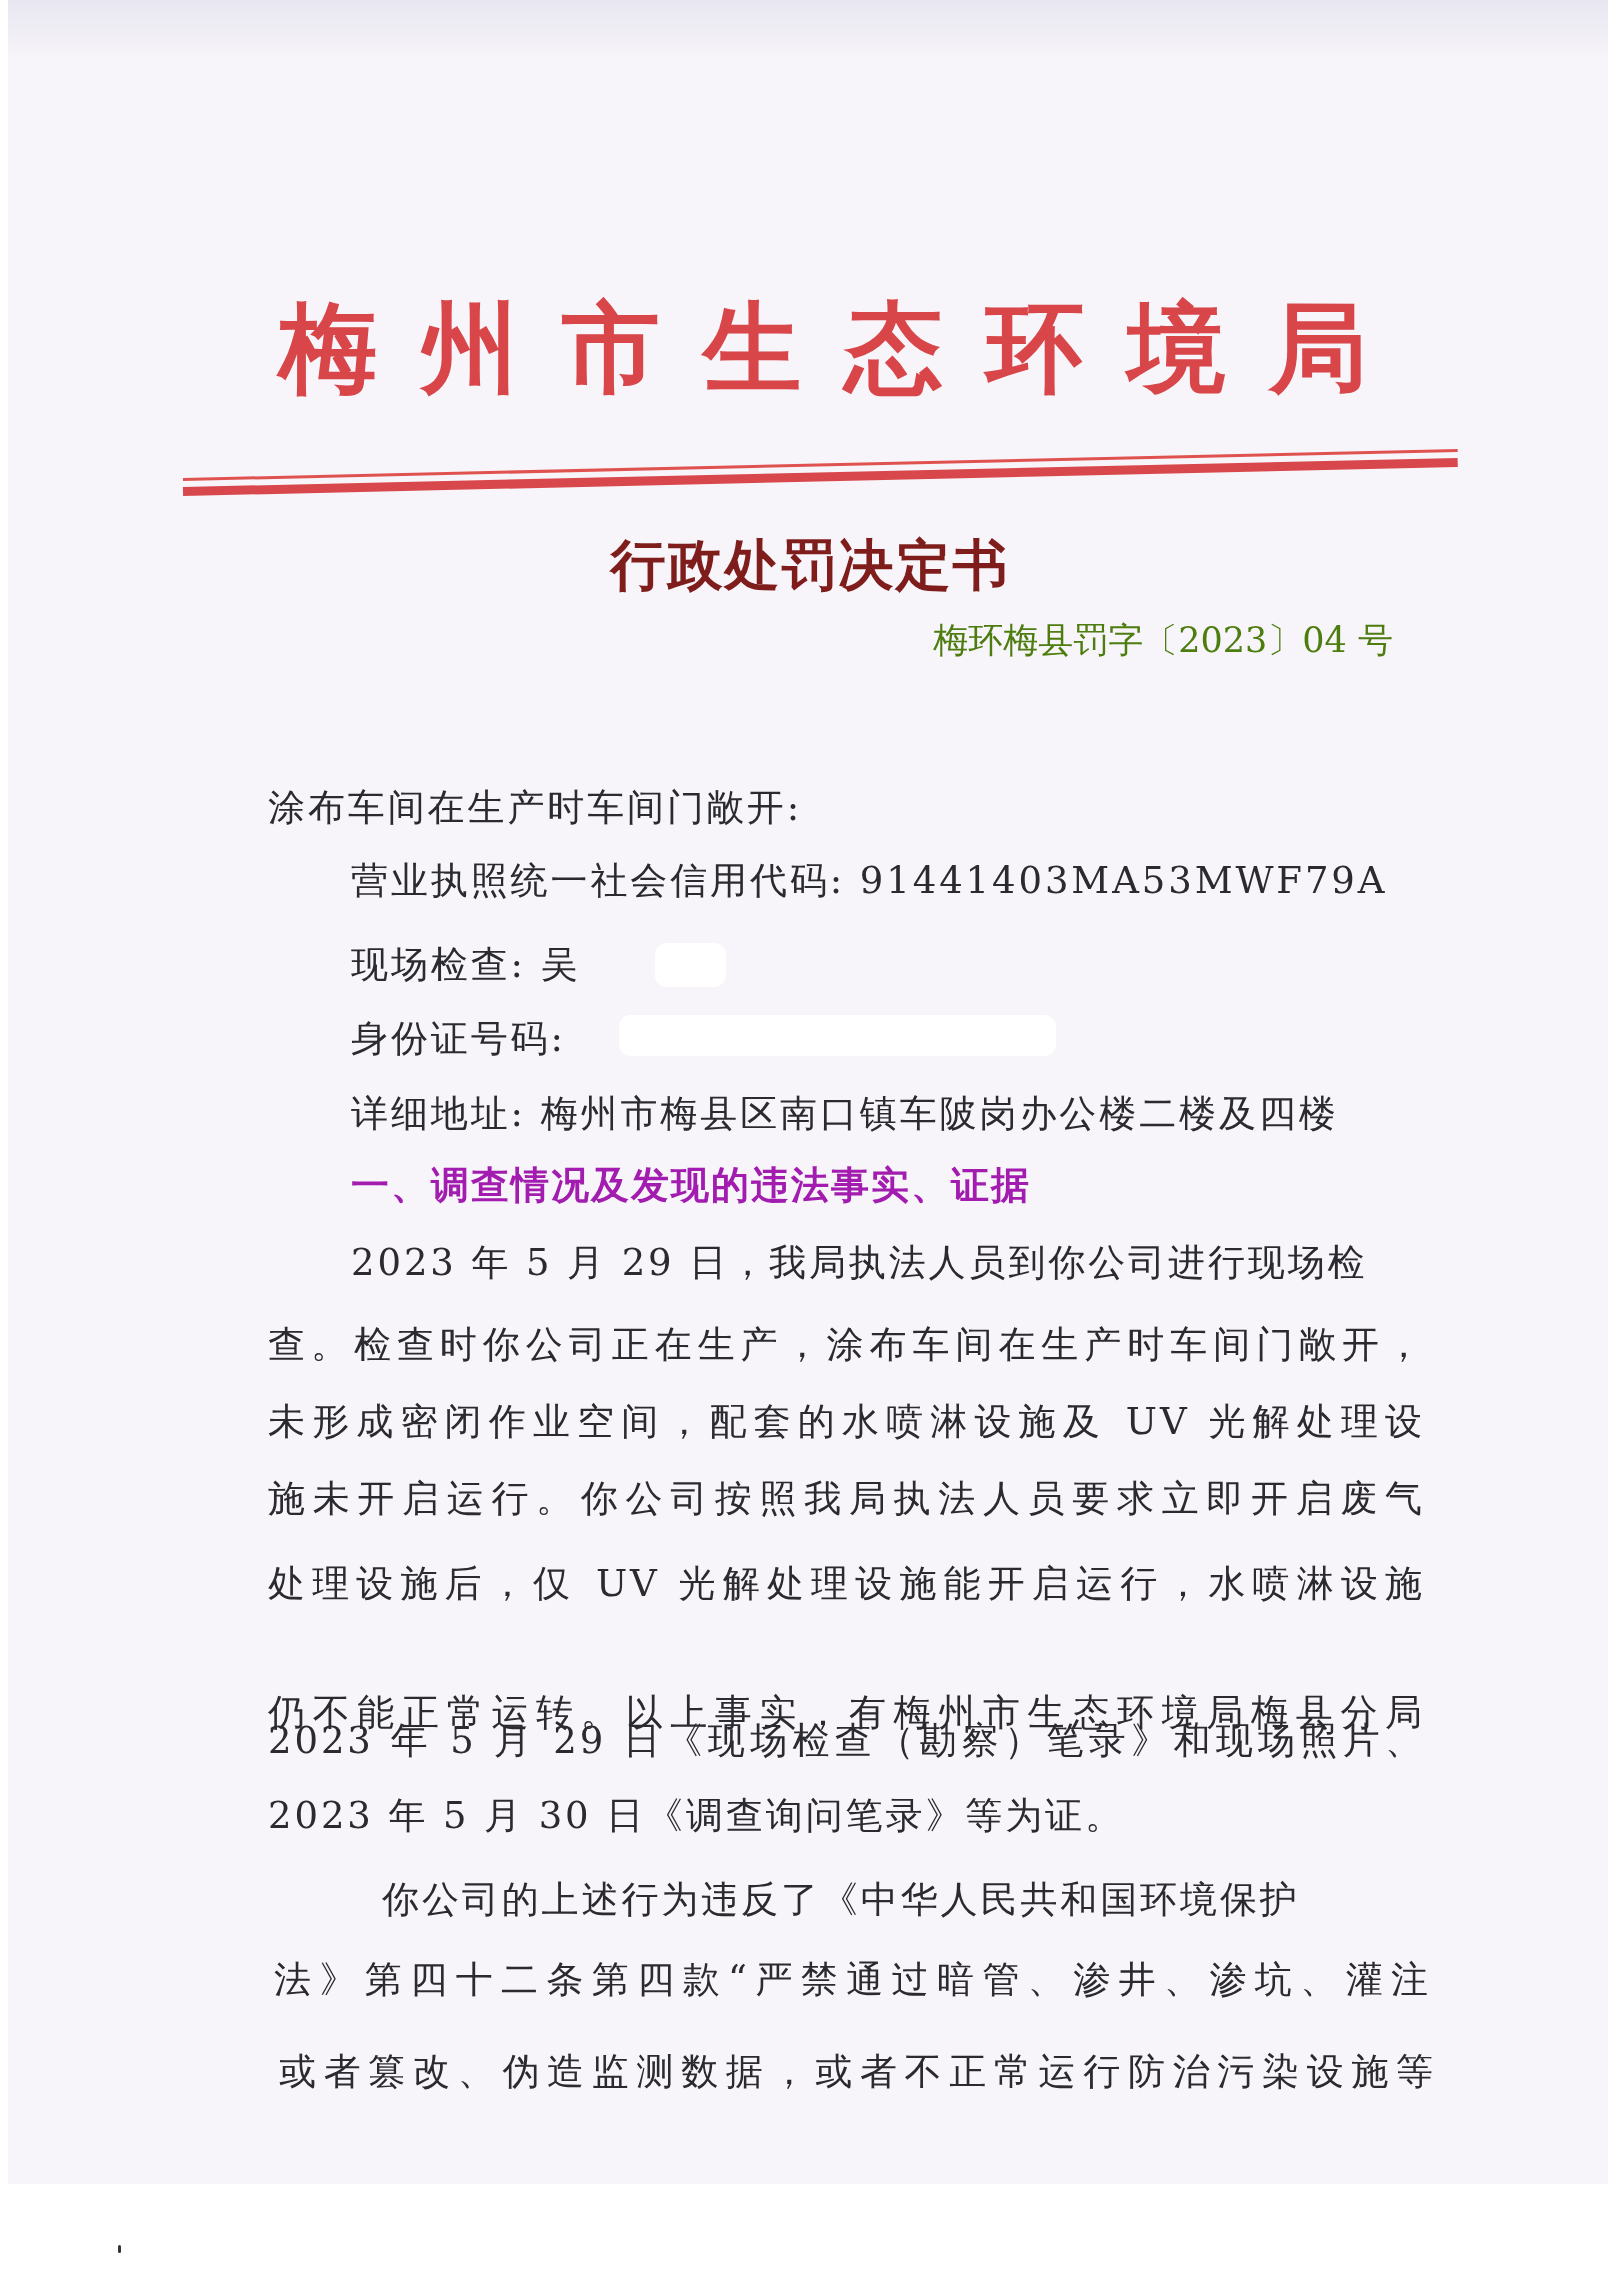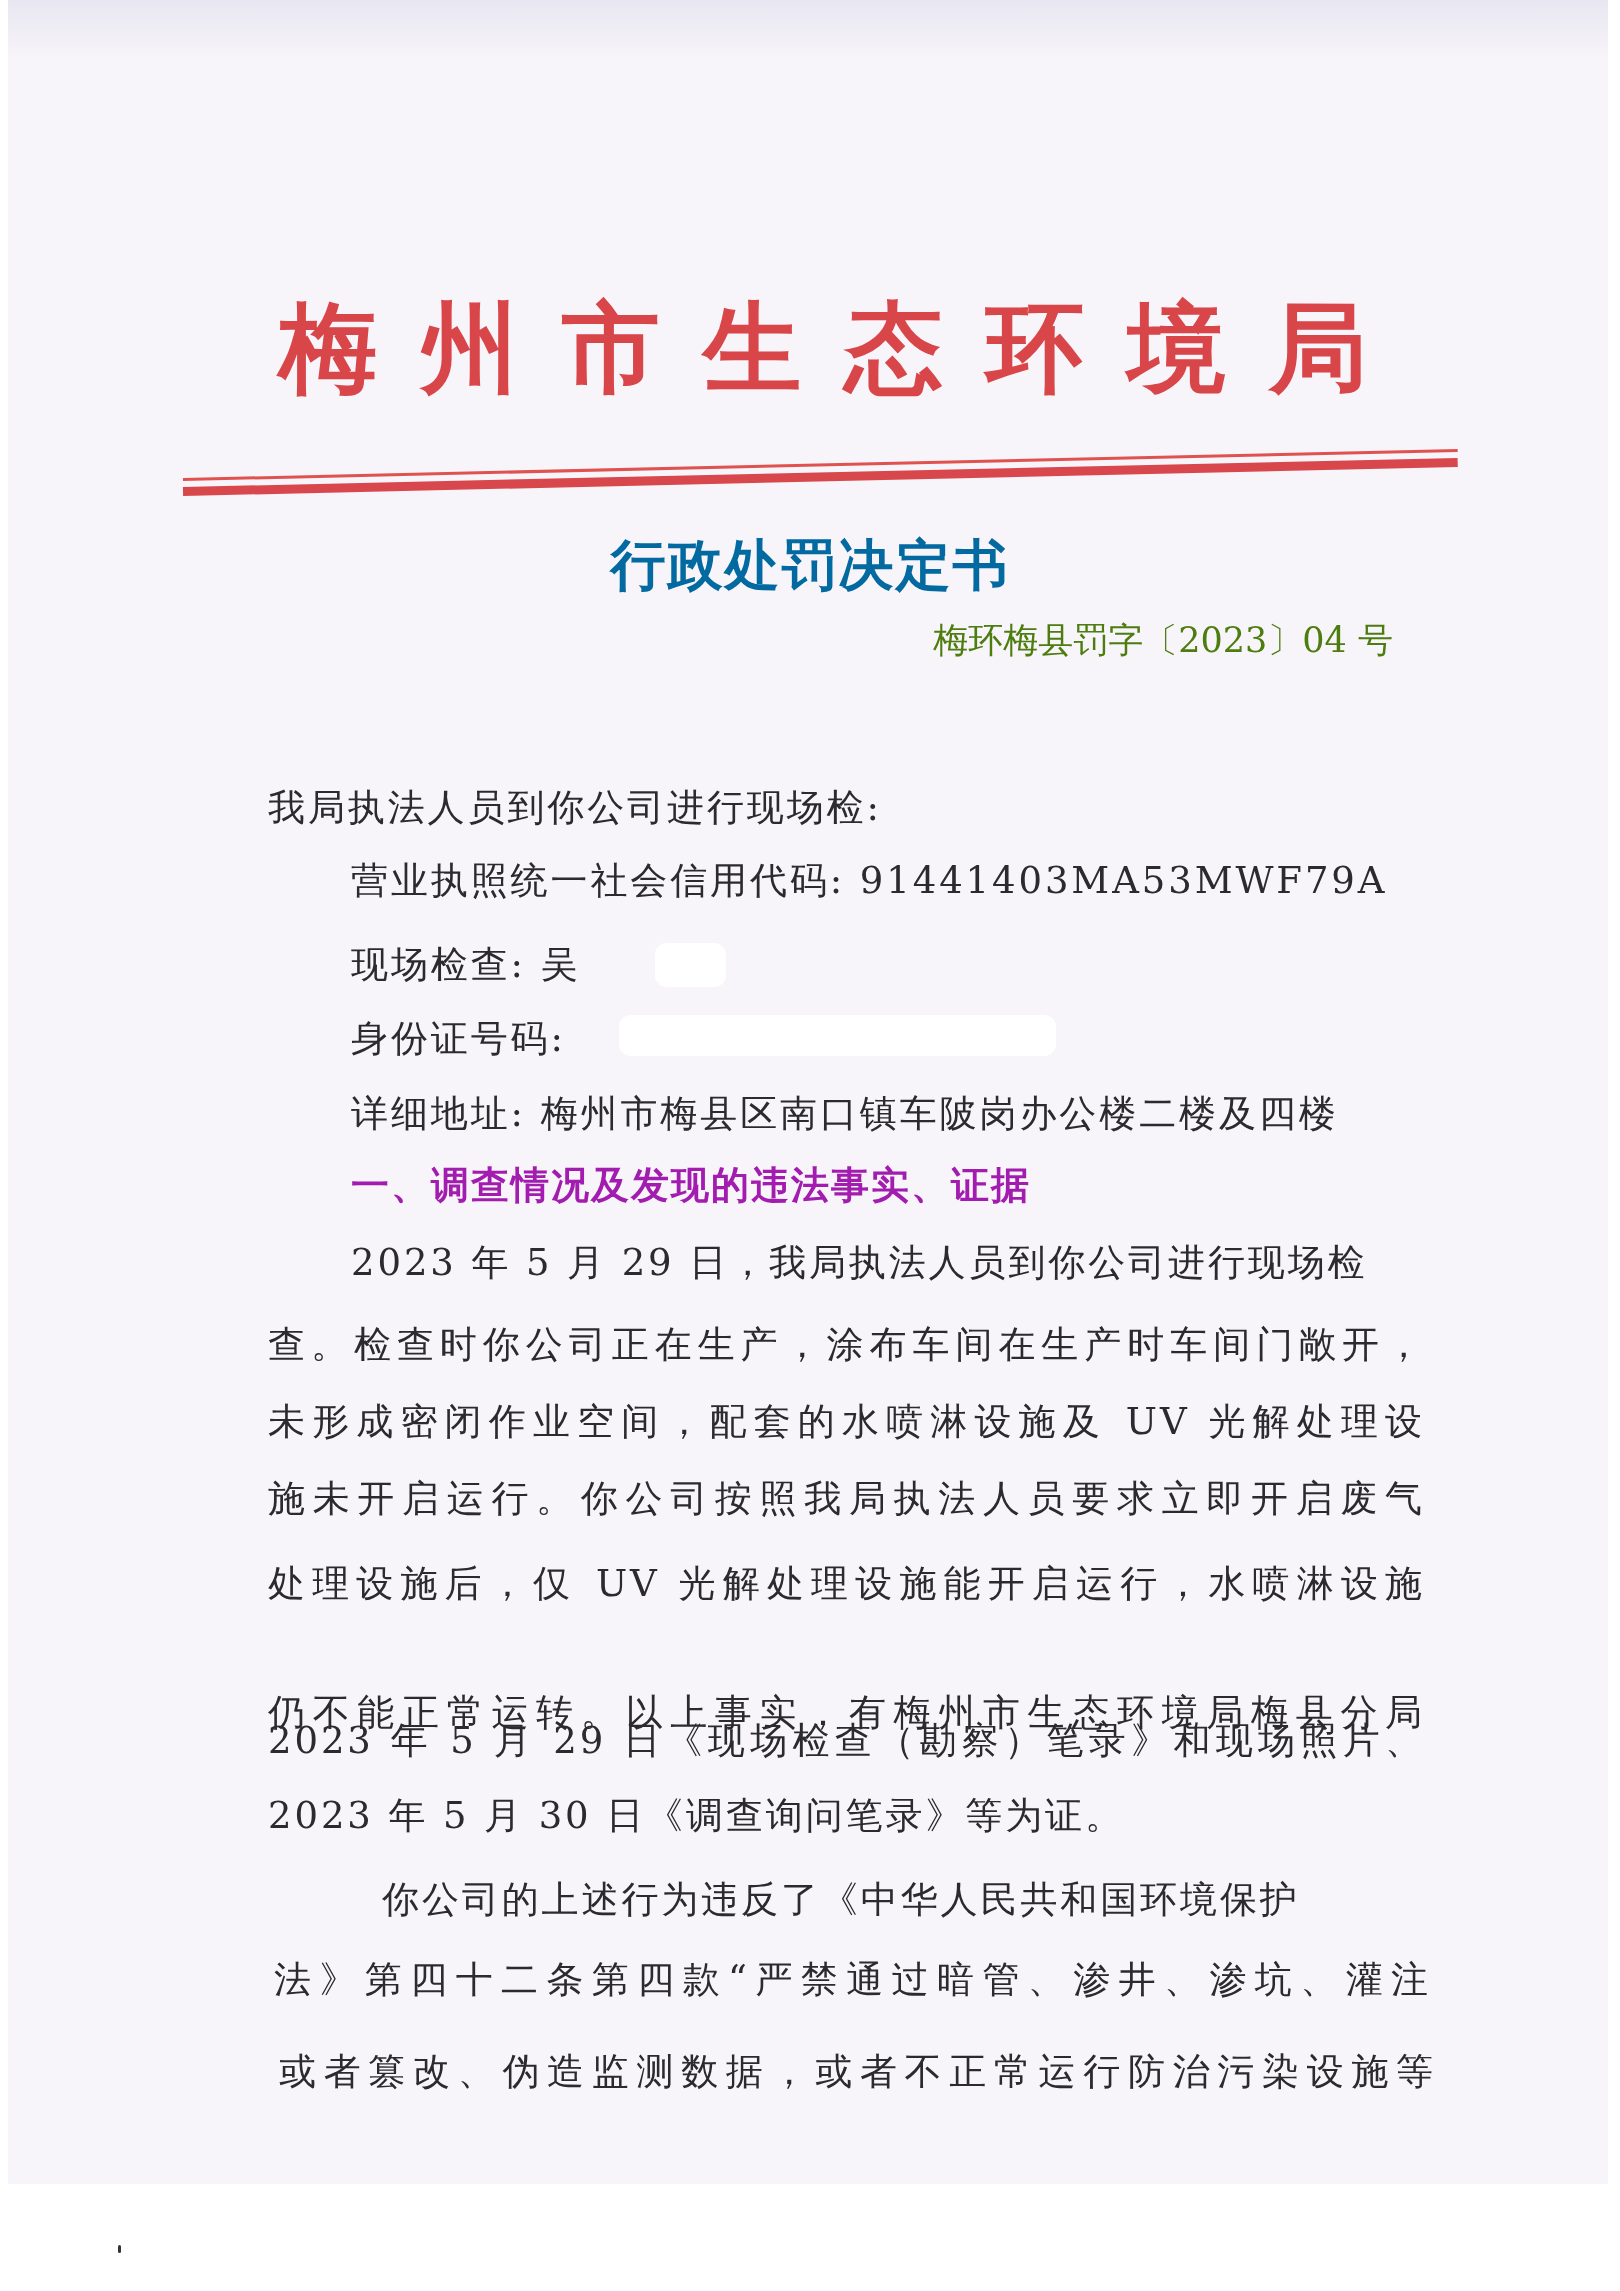--- a/index.html
+++ b/index.html
@@ -32,21 +32,21 @@
   .header-title span { display: inline-block; }
   .red-rule {
     position: absolute; left: 183px; width: 1275px; background: #d9464a;
     transform-origin: left center; transform: rotate(-1.3deg);
   }
   .red-rule.thin { top: 478px; height: 2.9px; background: #e0524f; }
   .red-rule.thick { top: 487px; height: 8.8px; background: #d8474c; }
 
   .doc-title {
     position: absolute; left: 0; width: 1620px; top: 529px; text-align: center;
-    font-size: 55px; font-weight: bold; letter-spacing: 2px; color: #0369a1;
+    font-size: 55px; font-weight: bold; letter-spacing: 2px; color: #7f1d1d;
     font-family: "DejaVu Sans", "Liberation Sans", sans-serif;
   }
   .doc-number {
     position: absolute; right: 227px; top: 617px; font-size: 35px; color: #4d7c0f;
     white-space: pre;
   }
   .line {
     position: absolute; font-size: 37px; line-height: 47px; white-space: nowrap; color: #2a2a30;
     letter-spacing: 2.9px;
   }
@@ -80,21 +80,21 @@
   <span>境</span>
   <span>局</span>
 </div>
 
 <div class="red-rule thin"></div>
 <div class="red-rule thick"></div>
 
 <div class="doc-title">行政处罚决定书</div>
 <div class="doc-number">梅环梅县罚字〔2023〕04 号</div>
 
-<div class="line flush" style="top:784px;">我局执法人员到你公司进行现场检:</div>
+<div class="line flush" style="top:784px;">涂布车间在生产时车间门敞开:</div>
 <div class="line indent" style="top:857px;">营业执照统一社会信用代码: 91441403MA53MWF79A</div>
 <div class="line indent" style="top:941px;">现场检查: 吴</div>
 <div class="redact" style="left:655px; top:943px; width:71px; height:44px;"></div>
 <div class="line indent" style="top:1015px;">身份证号码:</div>
 <div class="redact" style="left:619px; top:1015px; width:437px; height:41px;"></div>
 <div class="line indent" style="top:1090px;">详细地址: 梅州市梅县区南口镇车陂岗办公楼二楼及四楼</div>
 
 <div class="section-heading" style="top:1162px;">一、调查情况及发现的违法事实、证据</div>
 
 <div class="line indent" style="top:1239px;">2023 年 5 月 29 日，我局执法人员到你公司进行现场检</div>

